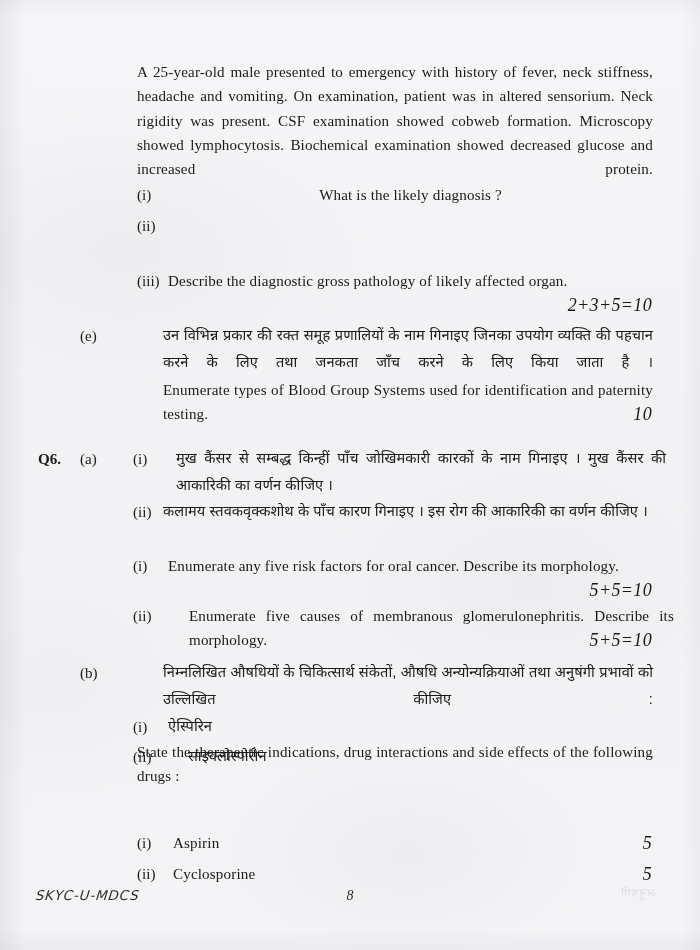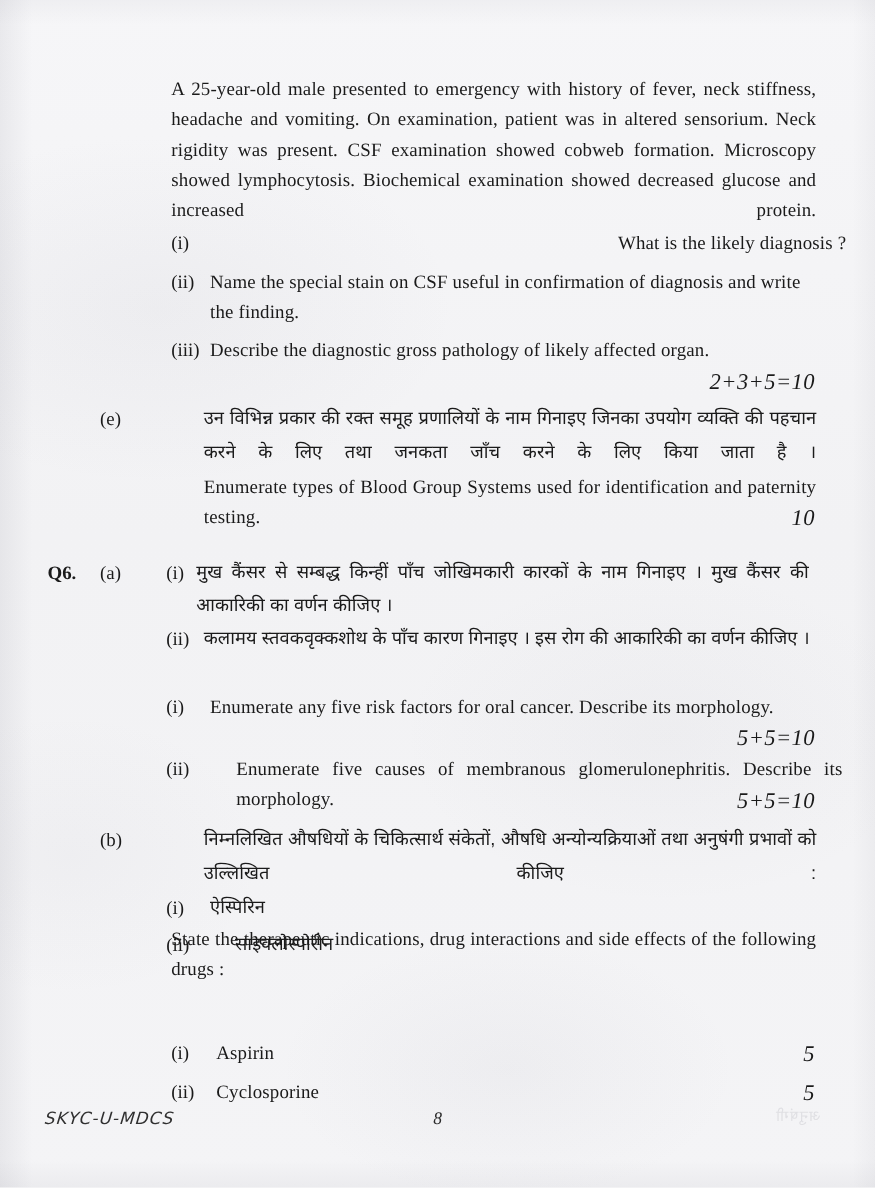--- a/index.html
+++ b/index.html
@@ -137,40 +137,39 @@
 <body>
 
 <div class="paper-texture"></div>
 <div class="edge-shade"></div>
 
 <div class="page">
 
   <div class="block para last-full" style="left:137px; top:60px; width:516px;">A 25-year-old male presented to emergency with history of fever, neck stiffness, headache and vomiting. On examination, patient was in altered sensorium. Neck rigidity was present. CSF examination showed cobweb formation. Microscopy showed lymphocytosis. Biochemical examination showed decreased glucose and increased protein.</div>
 
   <div class="label" style="left:137px; top:183px;">(i)</div>
-  <div class="block para" style="left:168px; top:183px; width:485px; text-align:right;margin-left:24px;">What is the likely diagnosis ?</div>
+  <div class="block para" style="left:168px; top:183px; width:485px; text-align:center;">What is the likely diagnosis ?</div>
 
   <div class="label" style="left:137px; top:214px;">(ii)</div>
-  <div class="block para" style="left:168px; top:214px; width:485px; text-align:left;">Name the special stain on CSF useful in confirmation of diagnosis and write the finding.</div>
 
   <div class="label" style="left:137px; top:269px;">(iii)</div>
   <div class="block para" style="left:168px; top:269px; width:485px;">Describe the diagnostic gross pathology of likely affected organ.</div>
   <div class="marks" style="top:293px;">2+3+5=10</div>
 
   <div class="label" style="left:80px; top:324px;">(e)</div>
   <div class="block para" style="left:163px; top:378px; width:490px;">Enumerate types of Blood Group Systems used for identification and paternity testing.</div>
   <div class="block hindi stretch" style="left:163px; top:322px; width:490px;">उन विभिन्न प्रकार की रक्त समूह प्रणालियों के नाम गिनाइए जिनका उपयोग व्यक्ति की पहचान करने के लिए तथा जनकता जाँच करने के लिए किया जाता है ।</div>
   <div class="marks" style="top:402px;">10</div>
 
   <div class="label bold" style="left:38px; top:447px;">Q6.</div>
 
   <div class="label" style="left:80px; top:447px;">(a)</div>
 
   <div class="label" style="left:133px; top:447px;">(i)</div>
-  <div class="block hindi" style="left:157px; top:445px; width:490px;">मुख कैंसर से सम्बद्ध किन्हीं पाँच जोखिमकारी कारकों के नाम गिनाइए । मुख कैंसर की आकारिकी का वर्णन कीजिए ।</div>
+  <div class="block hindi" style="left:176px; top:445px; width:490px;">मुख कैंसर से सम्बद्ध किन्हीं पाँच जोखिमकारी कारकों के नाम गिनाइए । मुख कैंसर की आकारिकी का वर्णन कीजिए ।</div>
 
   <div class="label" style="left:133px; top:500px;">(ii)</div>
   <div class="block hindi" style="left:163px; top:498px; width:490px;">कलामय स्तवकवृक्कशोथ के पाँच कारण गिनाइए । इस रोग की आकारिकी का वर्णन कीजिए ।</div>
 
   <div class="label" style="left:133px; top:554px;">(i)</div>
   <div class="block para" style="left:168px; top:554px; width:485px;">Enumerate any five risk factors for oral cancer. Describe its morphology.</div>
   <div class="marks" style="top:578px;">5+5=10</div>
 
   <div class="label" style="left:133px; top:604px;">(ii)</div>
   <div class="block para" style="left:168px; top:604px; width:485px;margin-left:21px;">Enumerate five causes of membranous glomerulonephritis. Describe its morphology.</div>

